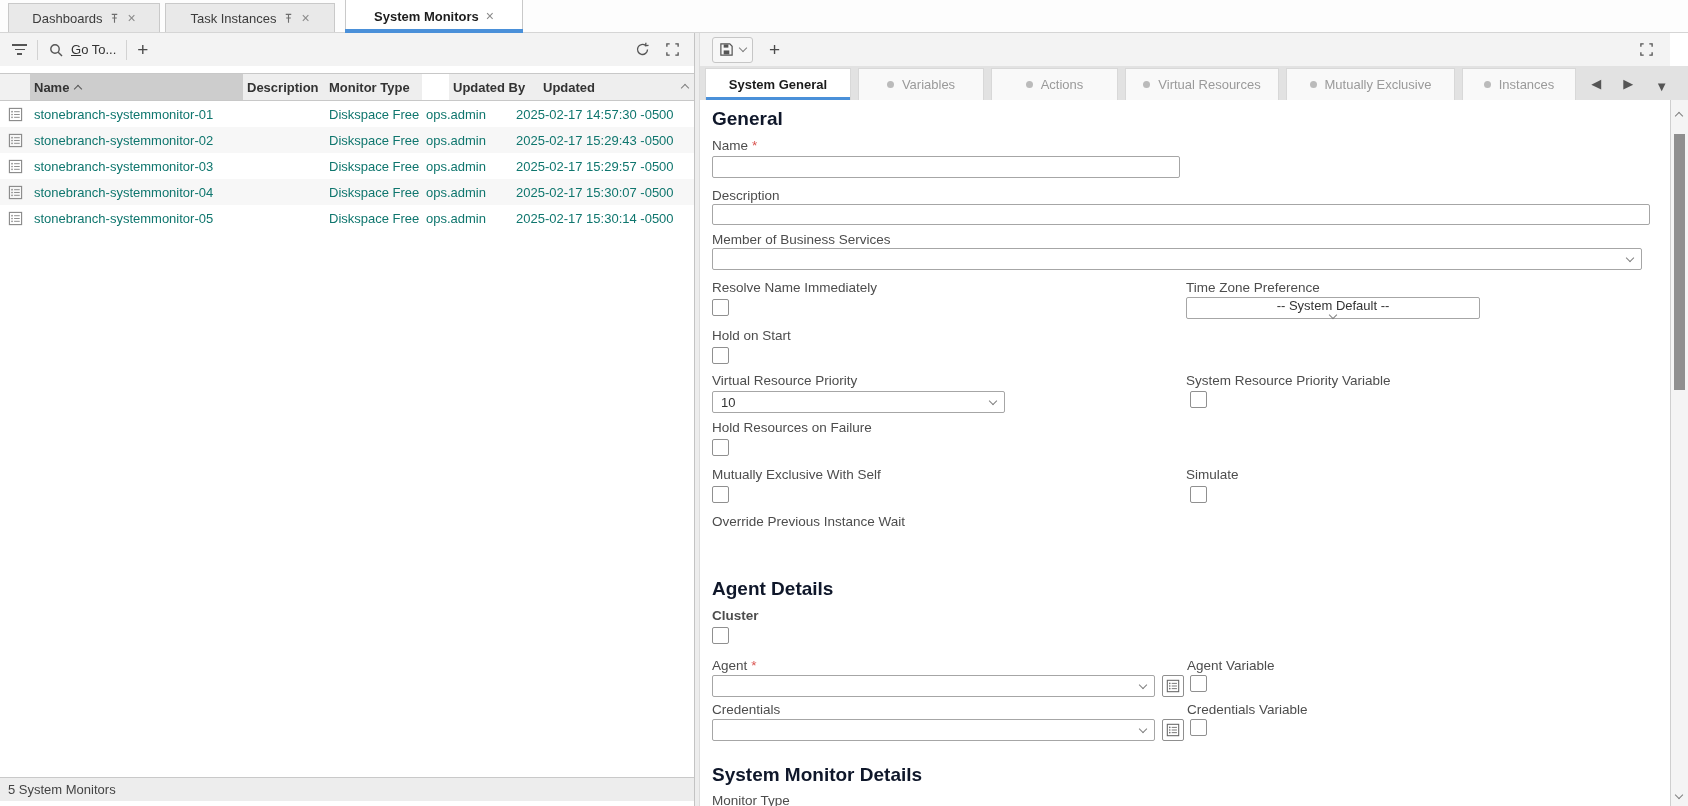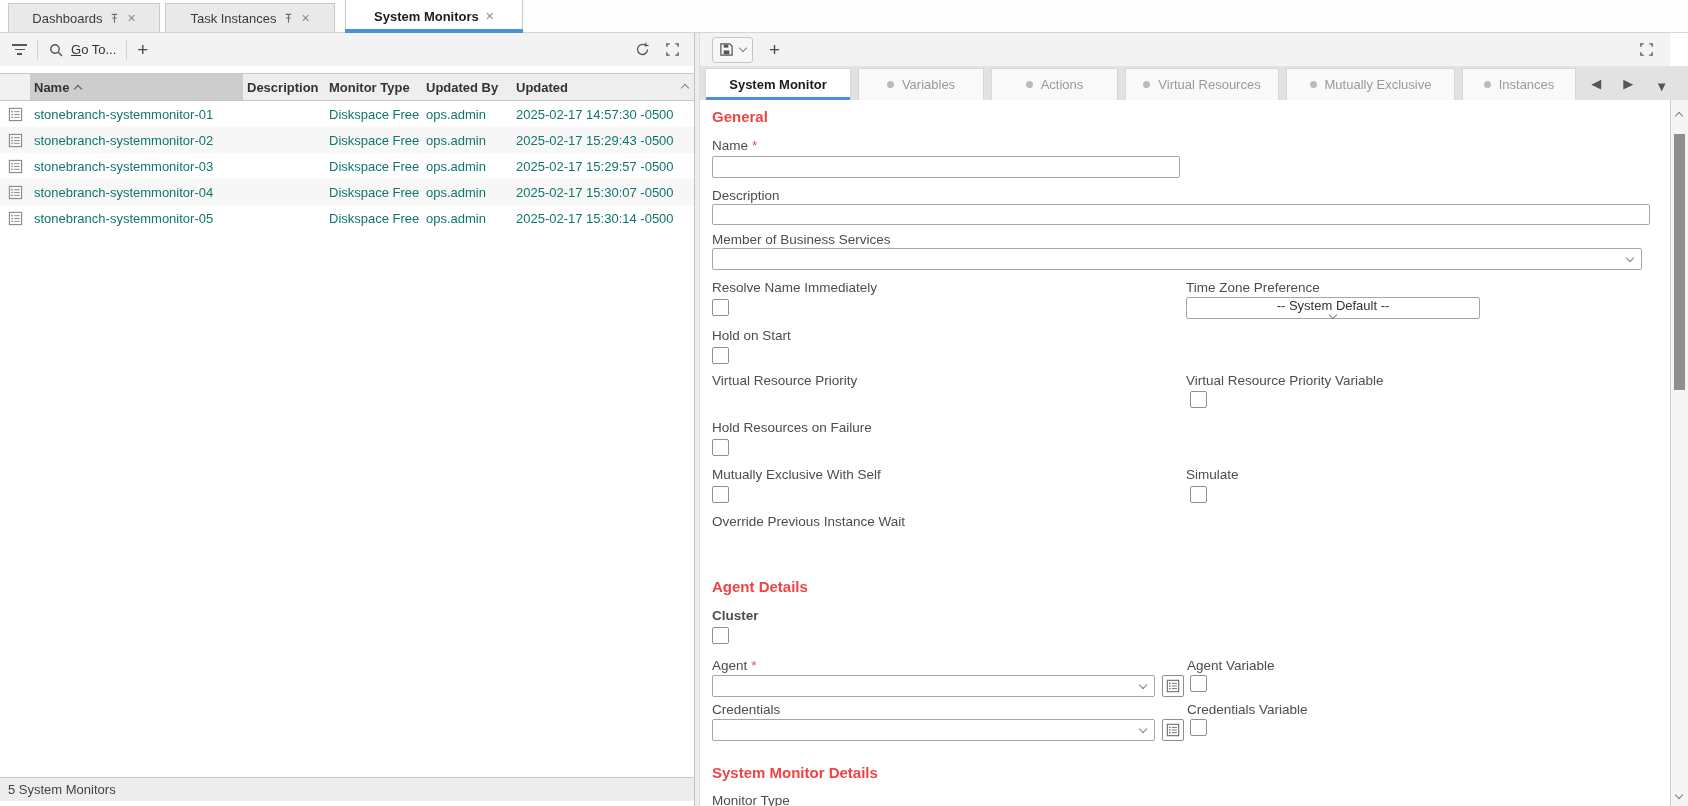--- a/index.html
+++ b/index.html
@@ -49,21 +49,21 @@
   .splitter { position:absolute; left:694px; top:33px; width:6px; bottom:0; background:#ededed;
     border-left:1px solid #c3c3c3; border-right:1px solid #dcdcdc; }
 
   
   .grid { position:absolute; left:0; top:66px; width:694px; bottom:0; background:#fff; }
   .grid-header { position:absolute; left:0; top:7px; height:28px; width:694px; display:flex;
     border-top:1px solid #c8c8c8; border-bottom:1px solid #c8c8c8; font-weight:bold; color:#333; }
   .hcell { display:flex; align-items:center; padding-left:4px; background:#eeeeee; overflow:hidden; white-space:nowrap; }
   .hcell.icon-col { width:30px; background:#f1f1f1; }
   .hcell.c-name { width:213px; background:#cdcdcd; gap:6px; }
-  .hcell.c-desc { width:82px; } .hcell.c-type { width:97px; } .hcell.c-by { width:90px; }
+  .hcell.c-desc { width:82px; } .hcell.c-type { width:97px; } .hcell.c-by { width:90px;margin-left:27px; }
   .hcell.c-upd { flex:1; }
   .hdr-corner { position:absolute; right:6px; top:8px; color:#555; cursor:pointer; }
   .rows { position:absolute; left:0; top:35px; width:694px; }
   .trow { display:flex; height:26px; align-items:center; cursor:pointer; }
   .trow:nth-child(even){ background:#f7f7f7; }
   .tcell { white-space:nowrap; overflow:hidden; padding-left:4px; color:#0f766e; }
   .tcell.icon-col { width:30px; display:flex; justify-content:center; padding-left:0; color:#8a8a8a; }
   .tcell.c-name { width:213px; } .tcell.c-desc { width:82px; } .tcell.c-type { width:97px; }
   .tcell.c-by { width:90px; } .tcell.c-upd { flex:1; }
   .status-bar { position:absolute; left:0; top:711px; height:24px; width:694px; background:#ededed;
@@ -79,21 +79,21 @@
   .dtab.active { position:relative; background:#fff; color:#1a1a1a; font-weight:bold; }
   .dtab.active::after { content:""; position:absolute; left:0; right:0; bottom:0; height:3px; background:#4a90d9; }
   .dtab.w0{ width:146px; margin-left:5px; } .dtab.w1{ width:126px; margin-left:7px; } .dtab.w2{ width:127px; margin-left:7px; }
   .dtab.w3{ width:154px; margin-left:7px; } .dtab.w4{ width:169px; margin-left:7px; } .dtab.w5{ width:114px; margin-left:7px; }
   .strip-arrows { position:absolute; right:20px; top:0; height:34px; display:flex; align-items:center; gap:22px;
     color:#555; font-size:13px; }
   .strip-arrows .arr { cursor:pointer; }
   .strip-arrows .arr.down { margin-top:6px; }
 
   .form-scroll { position:absolute; left:0; top:34px; right:18px; bottom:0; background:#fff; overflow:hidden; }
-  .sec-title { position:absolute; font-size:15px; font-weight:bold; color:#ef4444; white-space:nowrap; }
+  .sec-title { position:absolute; font-size:19px; font-weight:bold; color:#0f172a; white-space:nowrap; }
   .flabel { position:absolute; font-size:13.5px; color:#4d4d4d; white-space:nowrap; }
   .req { color:#d9534f; margin-left:4px; }
   .tinput { position:absolute; height:22px; border:1px solid #a6a6a6; border-radius:2px; background:#fff;
     font-family:"Liberation Sans",sans-serif; font-size:13px; padding:0 6px; color:#333; }
   .combo { position:absolute; height:22px; border:1px solid #a6a6a6; border-radius:2px; background:#fff;
     display:flex; align-items:center; justify-content:space-between; padding:0 8px; color:#333; cursor:pointer; }
   .checkbox { position:absolute; width:17px; height:17px; border:1px solid #909090; border-radius:2px; background:#fff; cursor:pointer; }
   .list-btn { position:absolute; width:22px; height:22px; border:1px solid #8f8f8f; border-radius:2px; background:#fff;
     display:flex; align-items:center; justify-content:center; color:#666; cursor:pointer; }
 
@@ -305,21 +305,21 @@
 
     <div class="status-bar">
       <span>5 System Monitors</span>
     </div>
   </div>
 
   <div class="detail">
 
     <div class="dtab-strip">
       <div class="dtab w0 active">
-        <span>System Monitor</span>
+        <span>System General</span>
       </div>
       <div class="dtab w1">
         <span class="dot"></span>
         <span>Variables</span>
       </div>
       <div class="dtab w2">
         <span class="dot"></span>
         <span>Actions</span>
       </div>
       <div class="dtab w3">
@@ -363,22 +363,26 @@
       <div class="flabel" style="left:486px; top:180px;">Time Zone Preference</div>
       <div class="combo" style="left:486px; top:197px; width:294px;flex-direction:column;">
         <span>-- System Default --</span>
         <span class="chev"></span>
       </div>
 
       <div class="flabel" style="left:12px; top:228px;">Hold on Start</div>
       <div class="checkbox" style="left:12px; top:247px;"></div>
 
       <div class="flabel" style="left:12px; top:273px;">Virtual Resource Priority</div>
-
-      <div class="flabel" style="left:486px; top:273px;">Virtual Resource Priority Variable</div>
+      <div class="combo" style="left:12px; top:291px; width:293px;">
+        <span>10</span>
+        <span class="chev"></span>
+      </div>
+
+      <div class="flabel" style="left:486px; top:273px;">System Resource Priority Variable</div>
       <div class="checkbox" style="left:490px; top:291px;"></div>
 
       <div class="flabel" style="left:12px; top:320px;">Hold Resources on Failure</div>
       <div class="checkbox" style="left:12px; top:339px;"></div>
 
       <div class="flabel" style="left:12px; top:367px;">Mutually Exclusive With Self</div>
       <div class="checkbox" style="left:12px; top:386px;"></div>
 
       <div class="flabel" style="left:486px; top:367px;">Simulate</div>
       <div class="checkbox" style="left:490px; top:386px;"></div>

